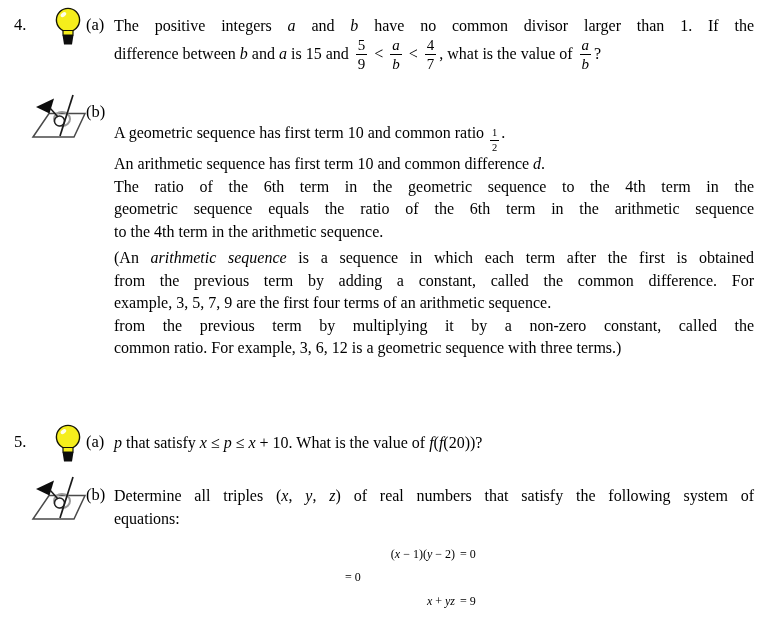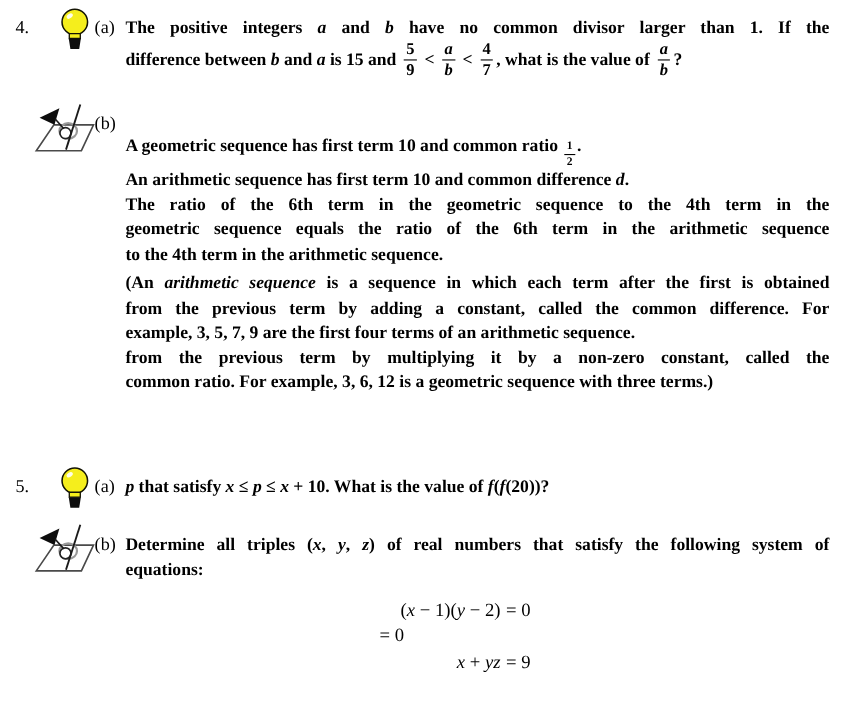--- a/index.html
+++ b/index.html
@@ -4,34 +4,34 @@
 <style>
   html,body{margin:0;padding:0;background:#fff;}
   .page{
     position:relative;width:780px;height:637px;background:#ffffff;overflow:hidden;
     font-family:"Liberation Serif","DejaVu Serif",serif;
     font-size:16px;color:#000;
   }
   .abs{position:absolute;}
   .pnum{font-size:16.5px;}
   .plabel{font-size:16.5px;}
-  .tcol{width:640px;font-weight:bold;}
+  .tcol{width:640px;}
   .line{line-height:22.6px;min-height:22.6px;}
   .line.j{text-align:justify;text-align-last:justify;text-justify:inter-word;}
   i{font-style:italic;}
   
   .frac{
     display:inline-flex;flex-direction:column;align-items:center;
     vertical-align:middle;margin:0 3px;font-size:15px;line-height:1;text-align:center;
   }
   .frac .fn{display:block;padding:0 2px 1.5px;}
   .frac .fd{display:block;padding:1.5px 2px 0;border-top:1px solid #000;}
   .frac.sm{font-size:10.5px;vertical-align:0.18em;margin:0 2px;}
   
-  .eqs{font-size:17px;}
+  .eqs{font-size:12px;}
   .eqrow{display:flex;line-height:23.3px;}
   .eqrow .lhs{min-width:115px;text-align:right;white-space:pre;}
   .eqrow .rhs{margin-left:5px;white-space:pre;}
   svg{display:block;}
 </style>
 </head>
 <body>
 
 <div class="page">
 

